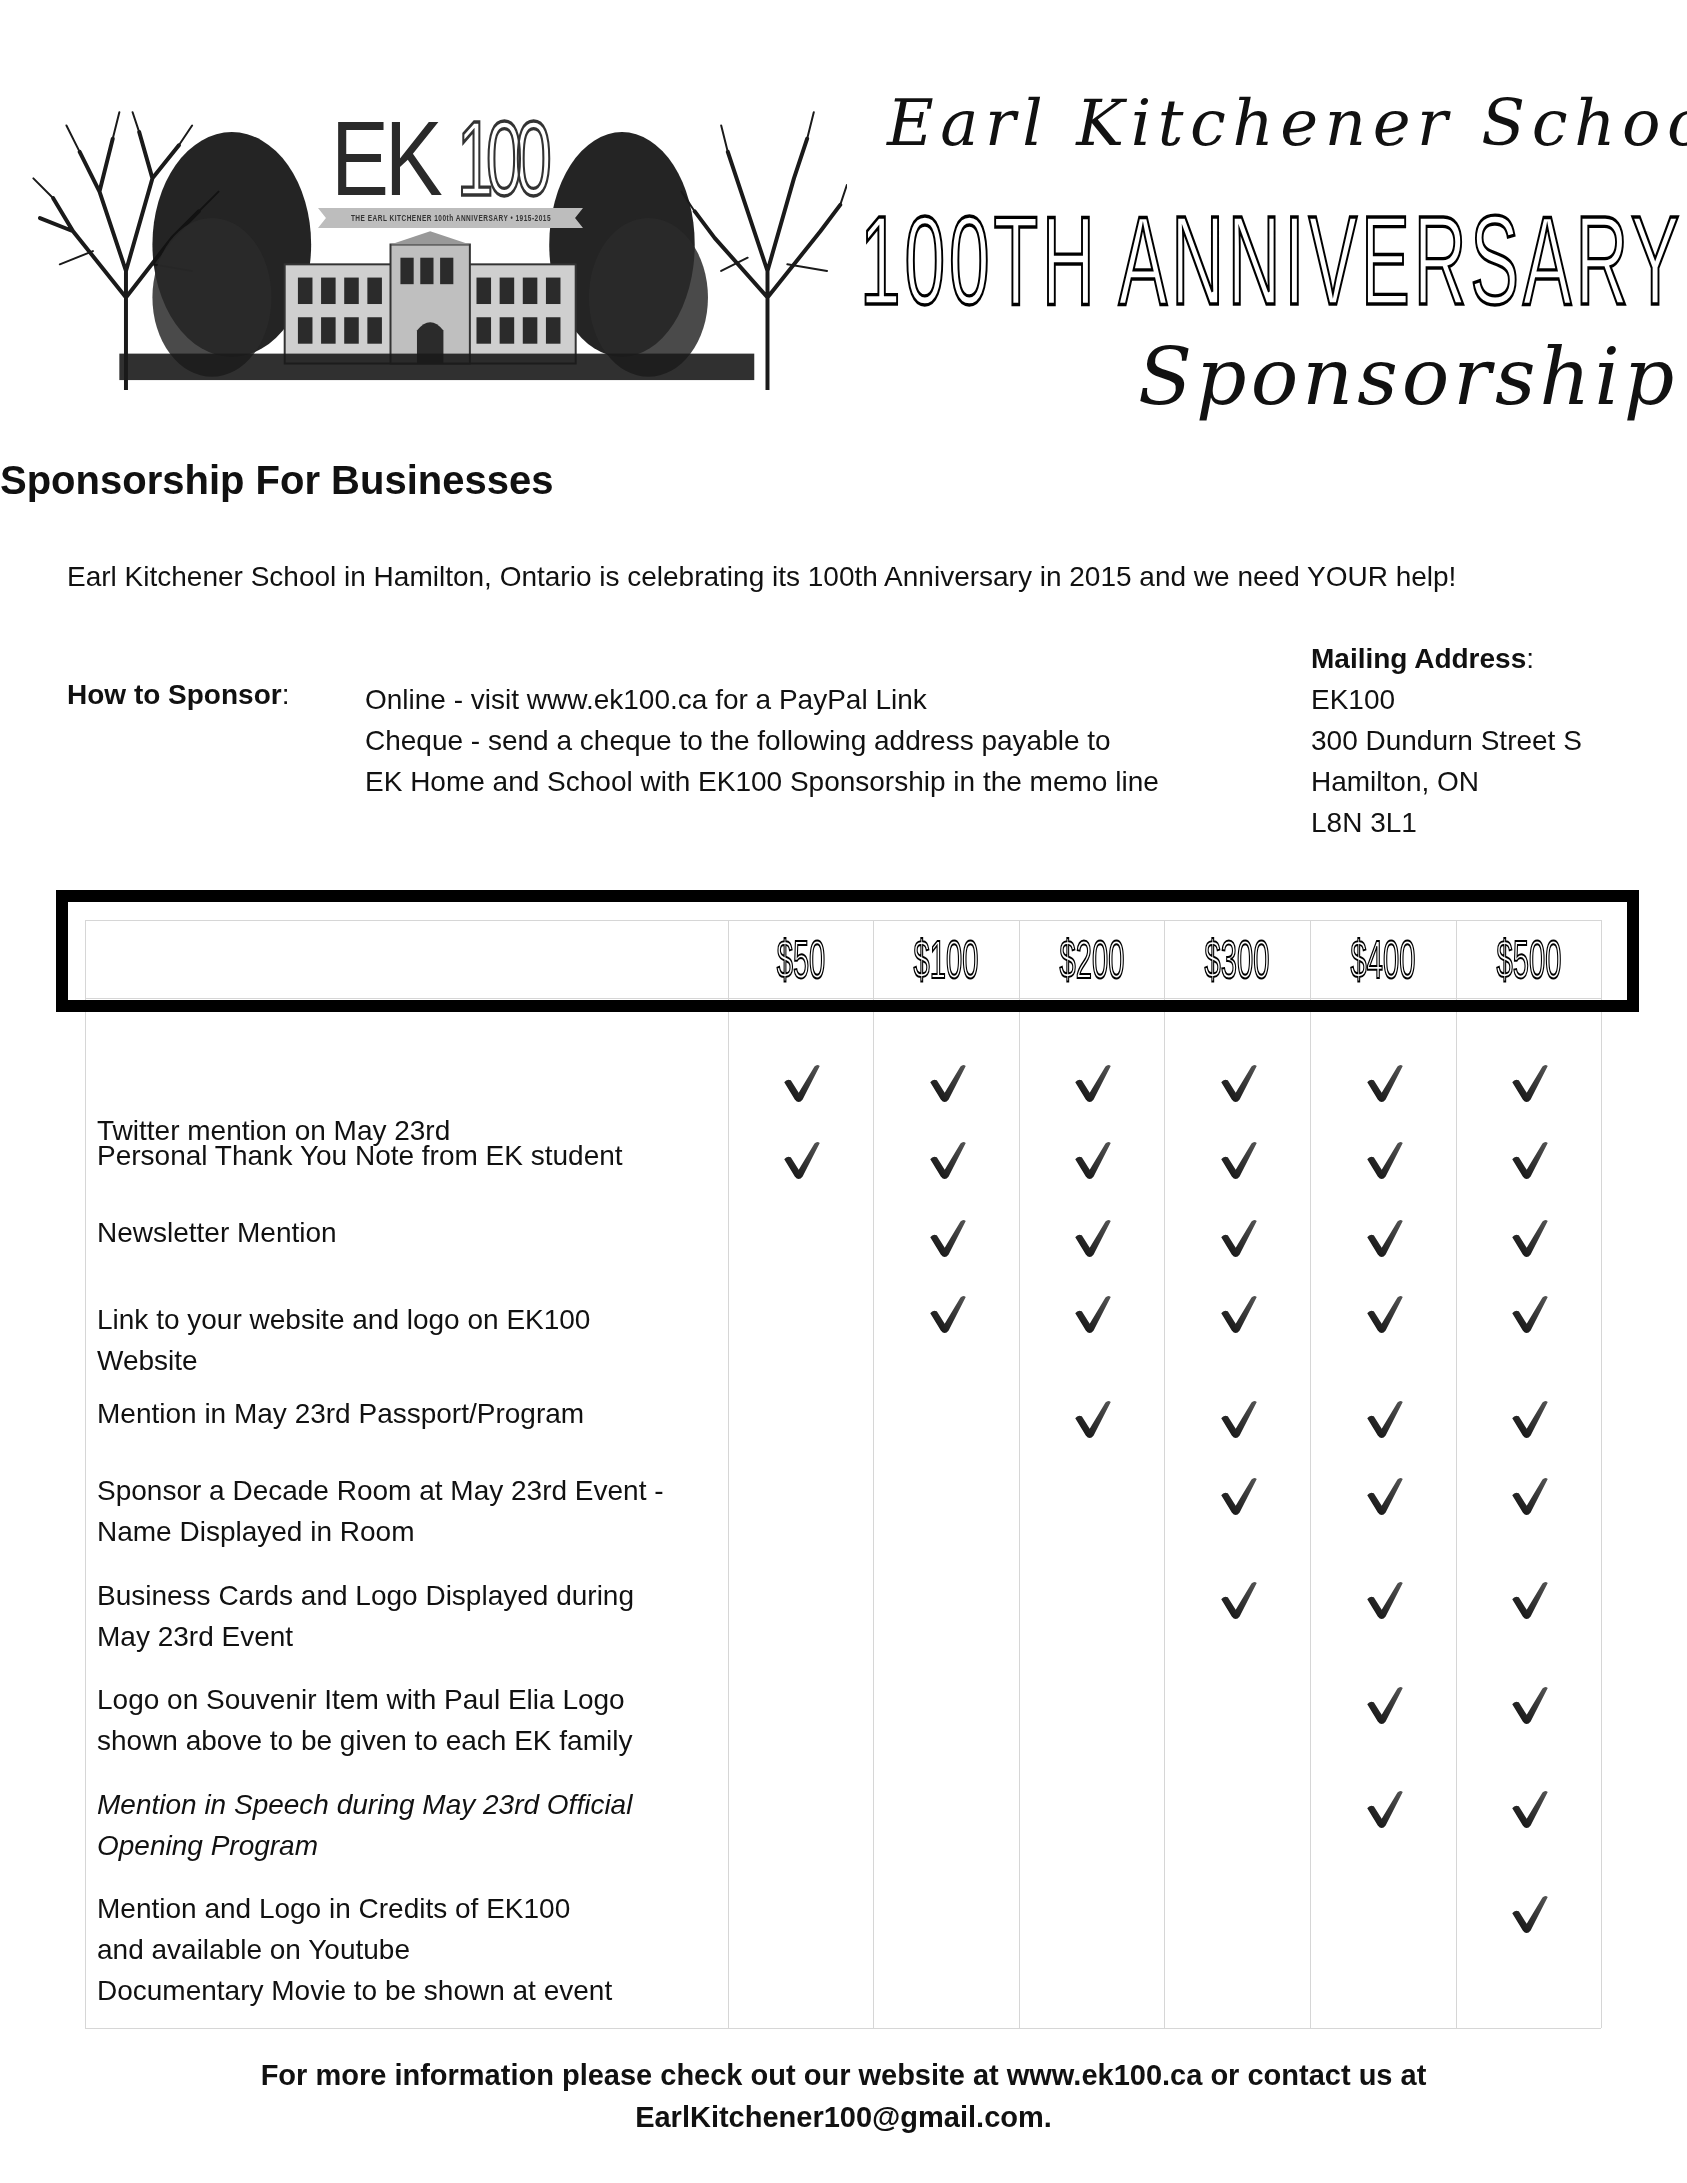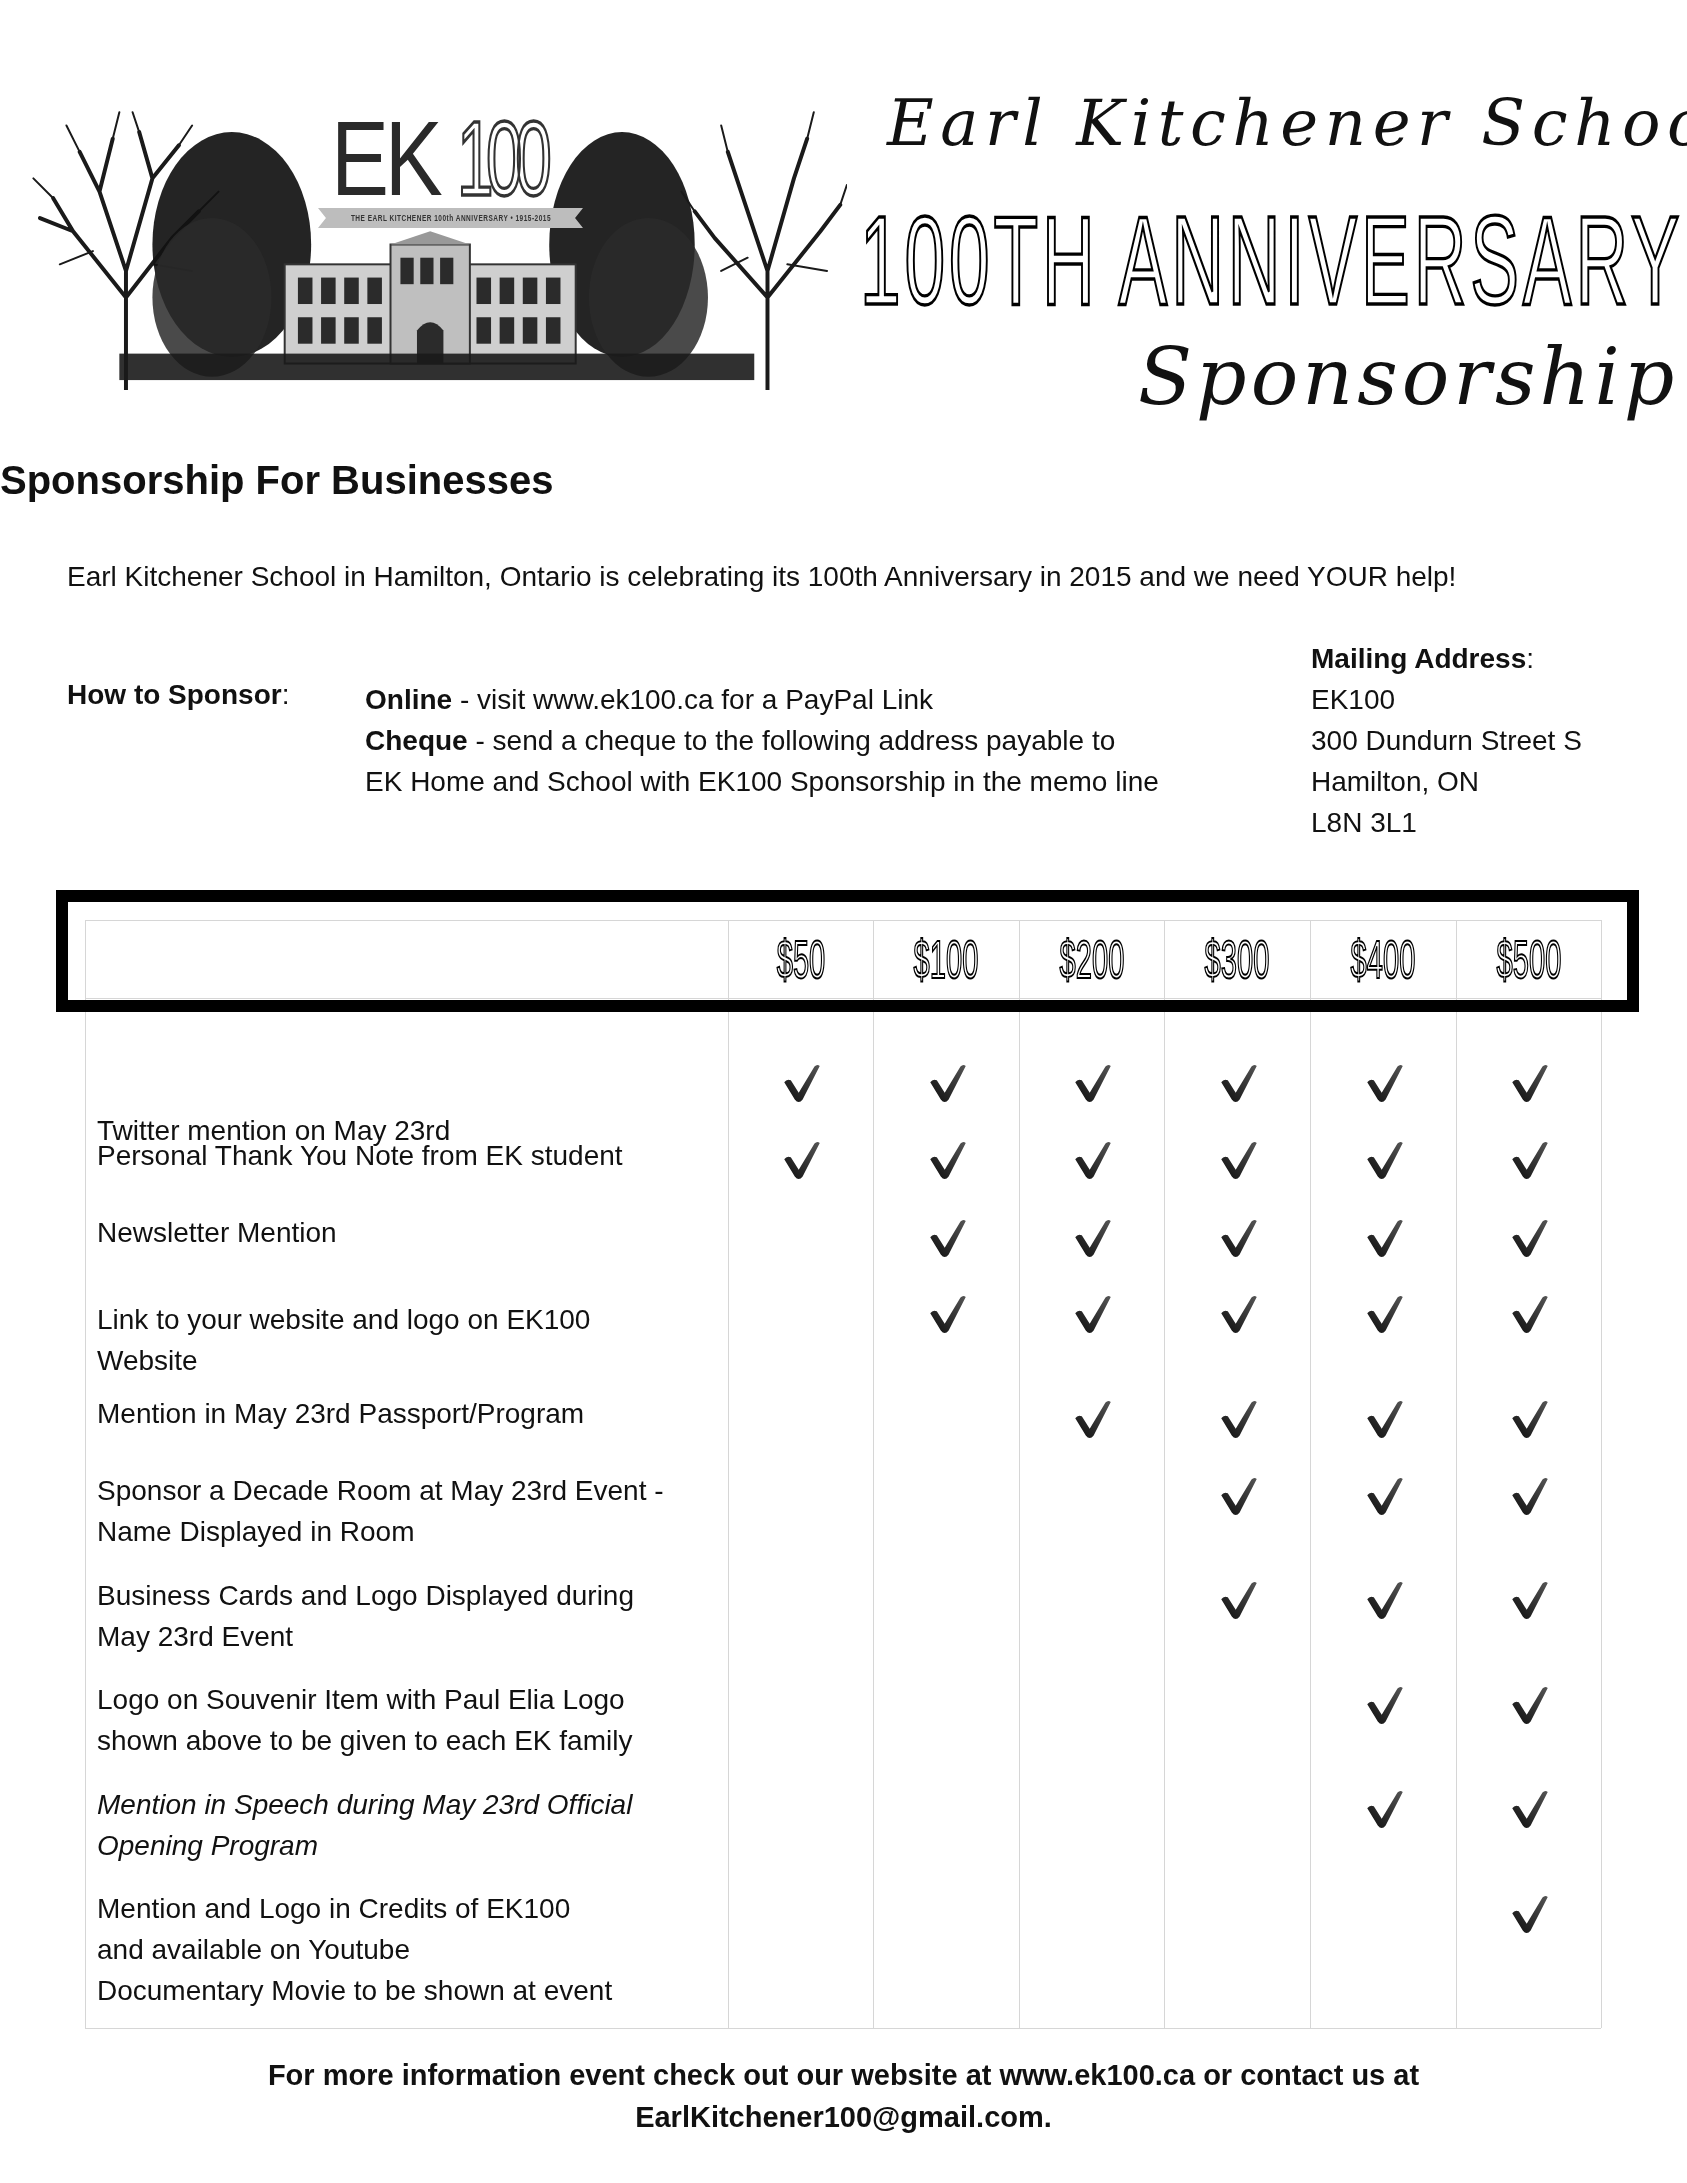--- a/index.html
+++ b/index.html
@@ -16,21 +16,21 @@
   .script-title { position:absolute; left:887px; top:86px; font-family:"DejaVu Serif", serif; font-style:italic; font-size:64px; letter-spacing:6.6px; color:#111; white-space:nowrap; transform:scaleX(1.0); }
   .big-title { position:absolute; left:860px; top:198px; font-family:"Liberation Sans", sans-serif; font-size:126px; line-height:126px; color:#fff; -webkit-text-stroke:3.3px #000; transform:scaleX(0.58); transform-origin:left top; white-space:nowrap; letter-spacing:6.6px; }
   .script-sub { position:absolute; left:1138px; top:331px; font-family:"DejaVu Serif", serif; font-style:italic; font-size:79px; letter-spacing:4px; color:#111; white-space:nowrap; }
 
   
   .section-title { position:absolute; left:0; width:1687px; top:458px; text-align:left; font-weight:bold; font-size:40px; color:#111; }
   .intro { position:absolute; left:67px; top:556px; font-size:28px; line-height:41px; color:#111; }
   .how-label { position:absolute; left:67px; top:679px; font-size:28px; font-weight:bold; }
   .how-label .colon { font-weight:normal; }
   .how-lines { position:absolute; left:365px; top:679px; font-size:28px; line-height:41px; }
-  .how-lines b { font-weight:bold; }
+  .how-lines b { font-weight:normal; }
   .mail { position:absolute; left:1311px; top:638px; font-size:28px; line-height:41px; }
   .mail b { font-weight:bold; }
 
   
   .table-frame { position:absolute; left:56px; top:890px; width:1583px; height:122px; border:12.6px solid #000; box-sizing:border-box; }
   .grid-line-v { position:absolute; width:1.3px; background:#d6d6d6; }
   .grid-line-h { position:absolute; height:1.3px; background:#d6d6d6; }
   .tier { position:absolute; top:923px; width:146px; height:73px; display:flex; align-items:center; justify-content:center; font-family:"Liberation Sans", sans-serif; font-size:53px; color:#fff; -webkit-text-stroke:2px #000; transform:scaleX(0.55); }
 
   .benefit { position:absolute; left:97px; width:635px; font-size:28px; line-height:41px; color:#111; }
@@ -508,16 +508,16 @@
           <linearGradient id="cg" x1="0" y1="1" x2="1" y2="0">
             <stop offset="0" stop-color="#0d0d0d"></stop>
             <stop offset="1" stop-color="#555"></stop>
           </linearGradient>
         </defs>
         <path d="M8 34 Q12 28 18 31 L30 50 L54 10 Q58 6 62 9 L36 60 Q30 68 24 60 Z" fill="url(#cg)"></path>
       </svg></span>
   </div>
 
 <div class="footer">
-  <div>For more information event check out our website at www.ek100.ca or contact us at</div>
+  <div>For more information please check out our website at www.ek100.ca or contact us at</div>
   <div>EarlKitchener100@gmail.com.</div>
 </div>
 
 
 </body></html>

